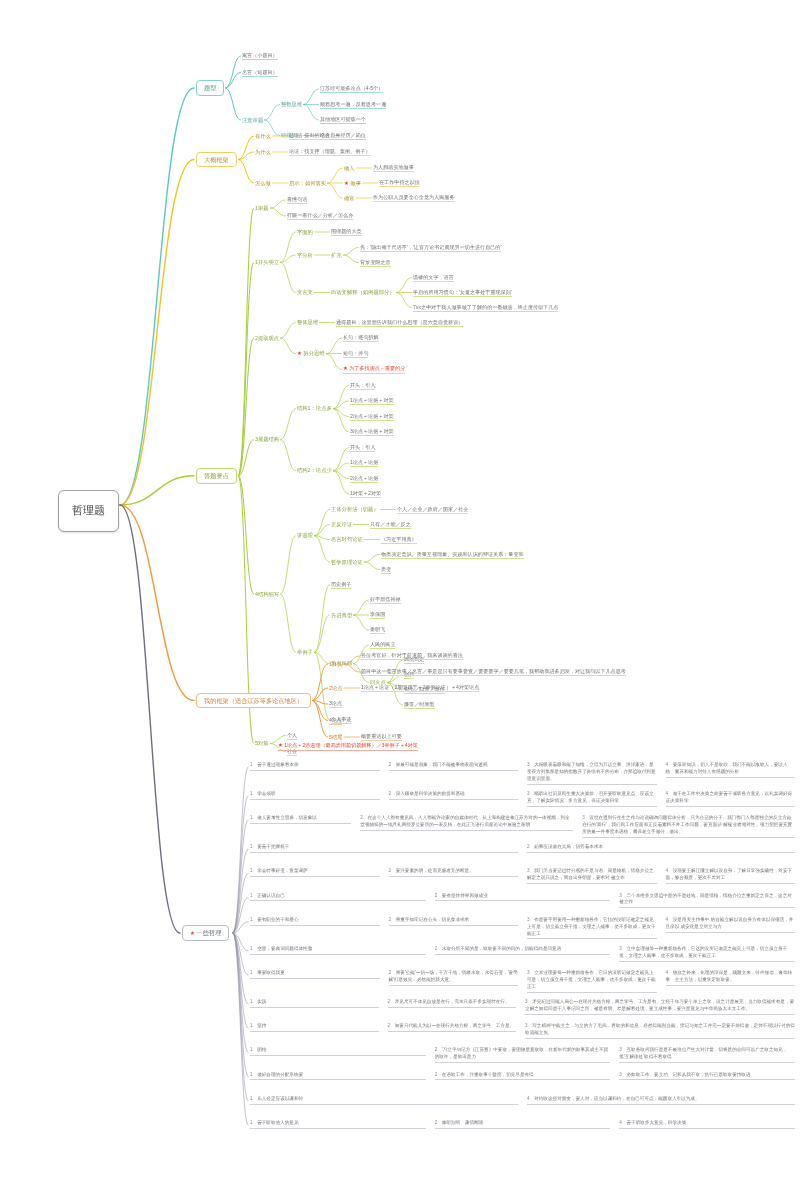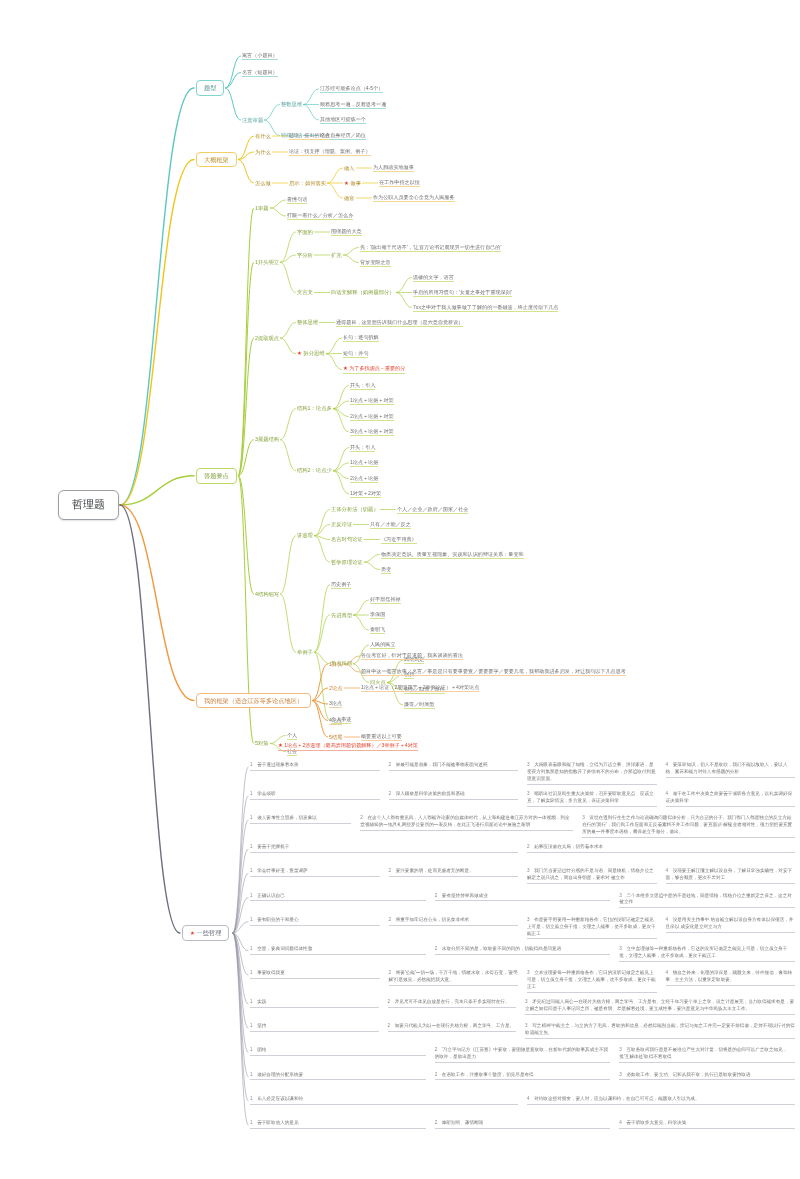--- a/index.html
+++ b/index.html
@@ -2,21 +2,21 @@
 <html><head>
 <meta charset="utf-8">
 <style>
   html,body{margin:0;padding:0;background:#ffffff;}
   body{width:800px;height:1179px;position:relative;overflow:hidden;
        font-family:"Liberation Sans","DejaVu Sans",sans-serif;color:#4a4a4a;}
   #canvas{position:absolute;inset:0;width:800px;height:1179px;}
   svg.links{position:absolute;left:0;top:0;width:800px;height:1179px;pointer-events:none;}
   .node{position:absolute;white-space:nowrap;line-height:1.25;}
   .root{border:1px solid #9aa0a6;border-radius:6px;background:#fff;
-        padding:7px 13px;font-size:11px;color:#3c4043;box-shadow:0 1px 2px rgba(0,0,0,.12);}
+        padding:13px 13px;font-size:11px;color:#3c4043;box-shadow:0 1px 2px rgba(0,0,0,.12);}
   .l1{border:1px solid #cfcfcf;border-radius:4px;background:#fff;padding:3px 7px;font-size:6.2px;}
   .l1.teal{border-color:#7fd4cd;color:#4e8d88;}
   .l1.amber{border-color:#f2cf63;color:#b48a1a;}
   .l1.green{border-color:#bcd96a;color:#7b9a2e;}
   .l1.orange{border-color:#f5b97a;color:#c9792f;}
   .l1.gray{border-color:#b9bcc6;color:#5c6070;}
   .lab{font-size:5.3px;color:#6b6b6b;}
   .lab.teal{color:#56a39d;}
   .lab.amber{color:#b0891f;}
   .lab.green{color:#84a23a;}

